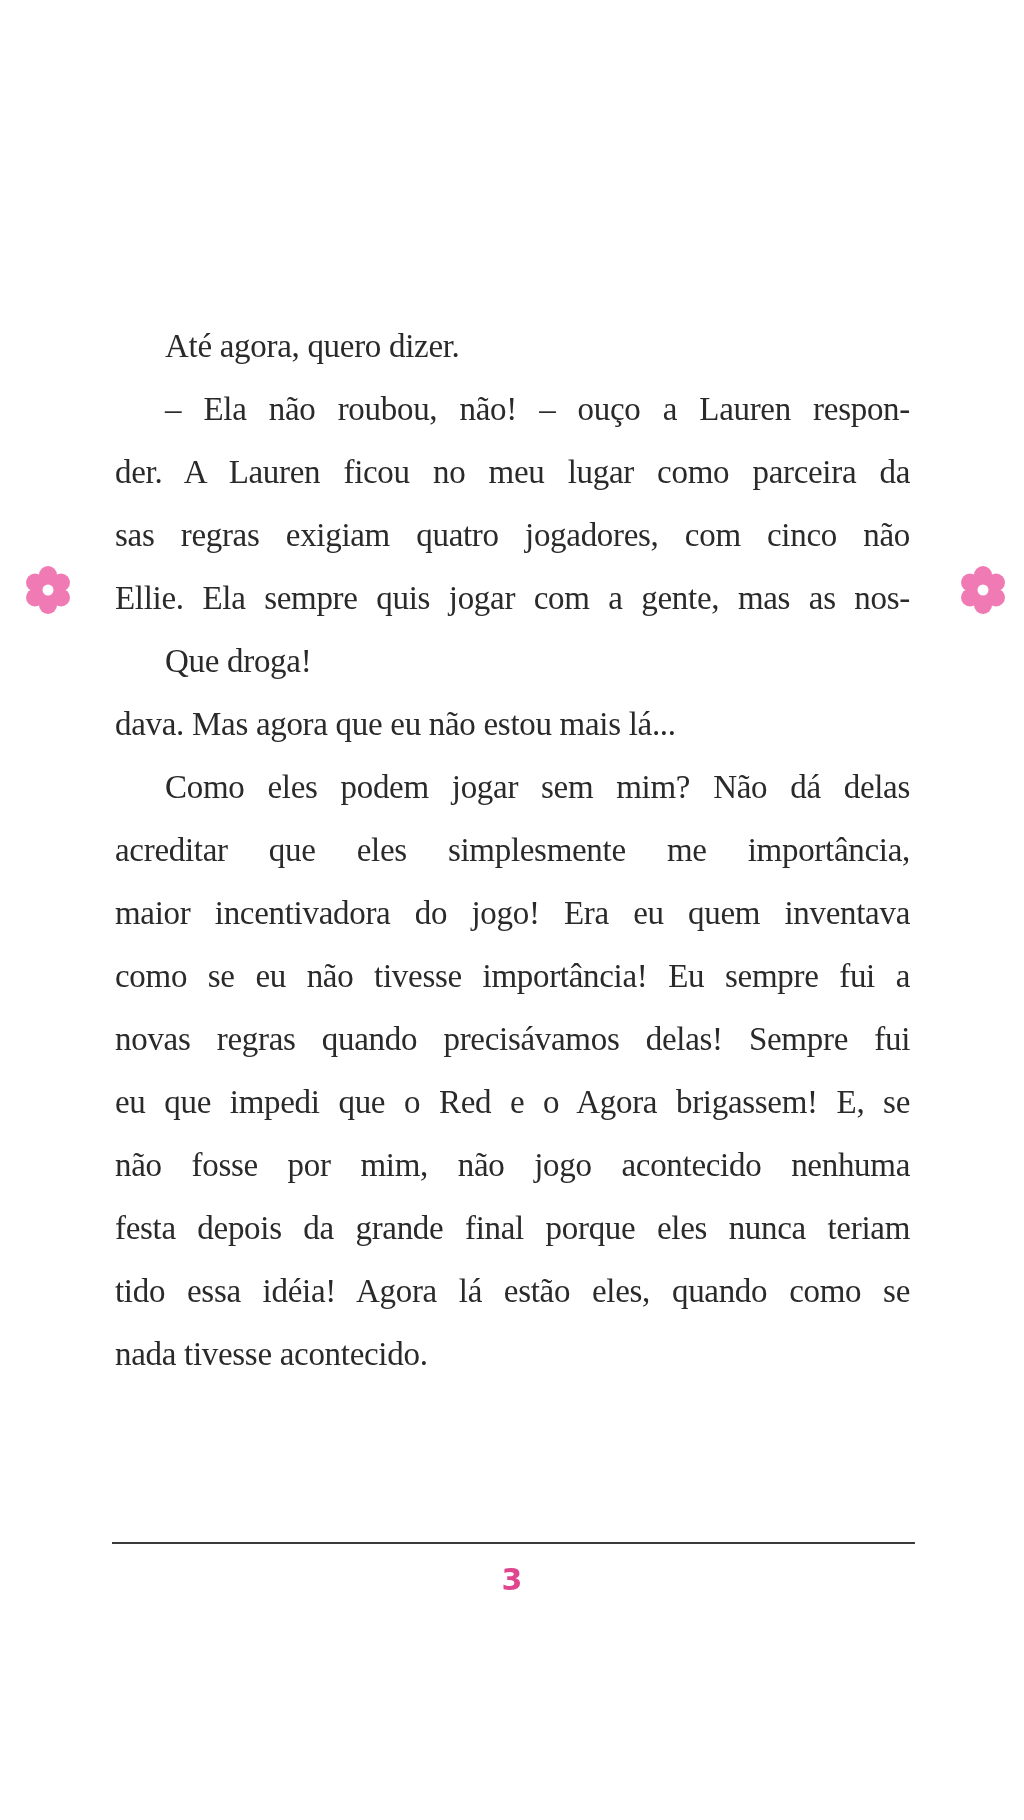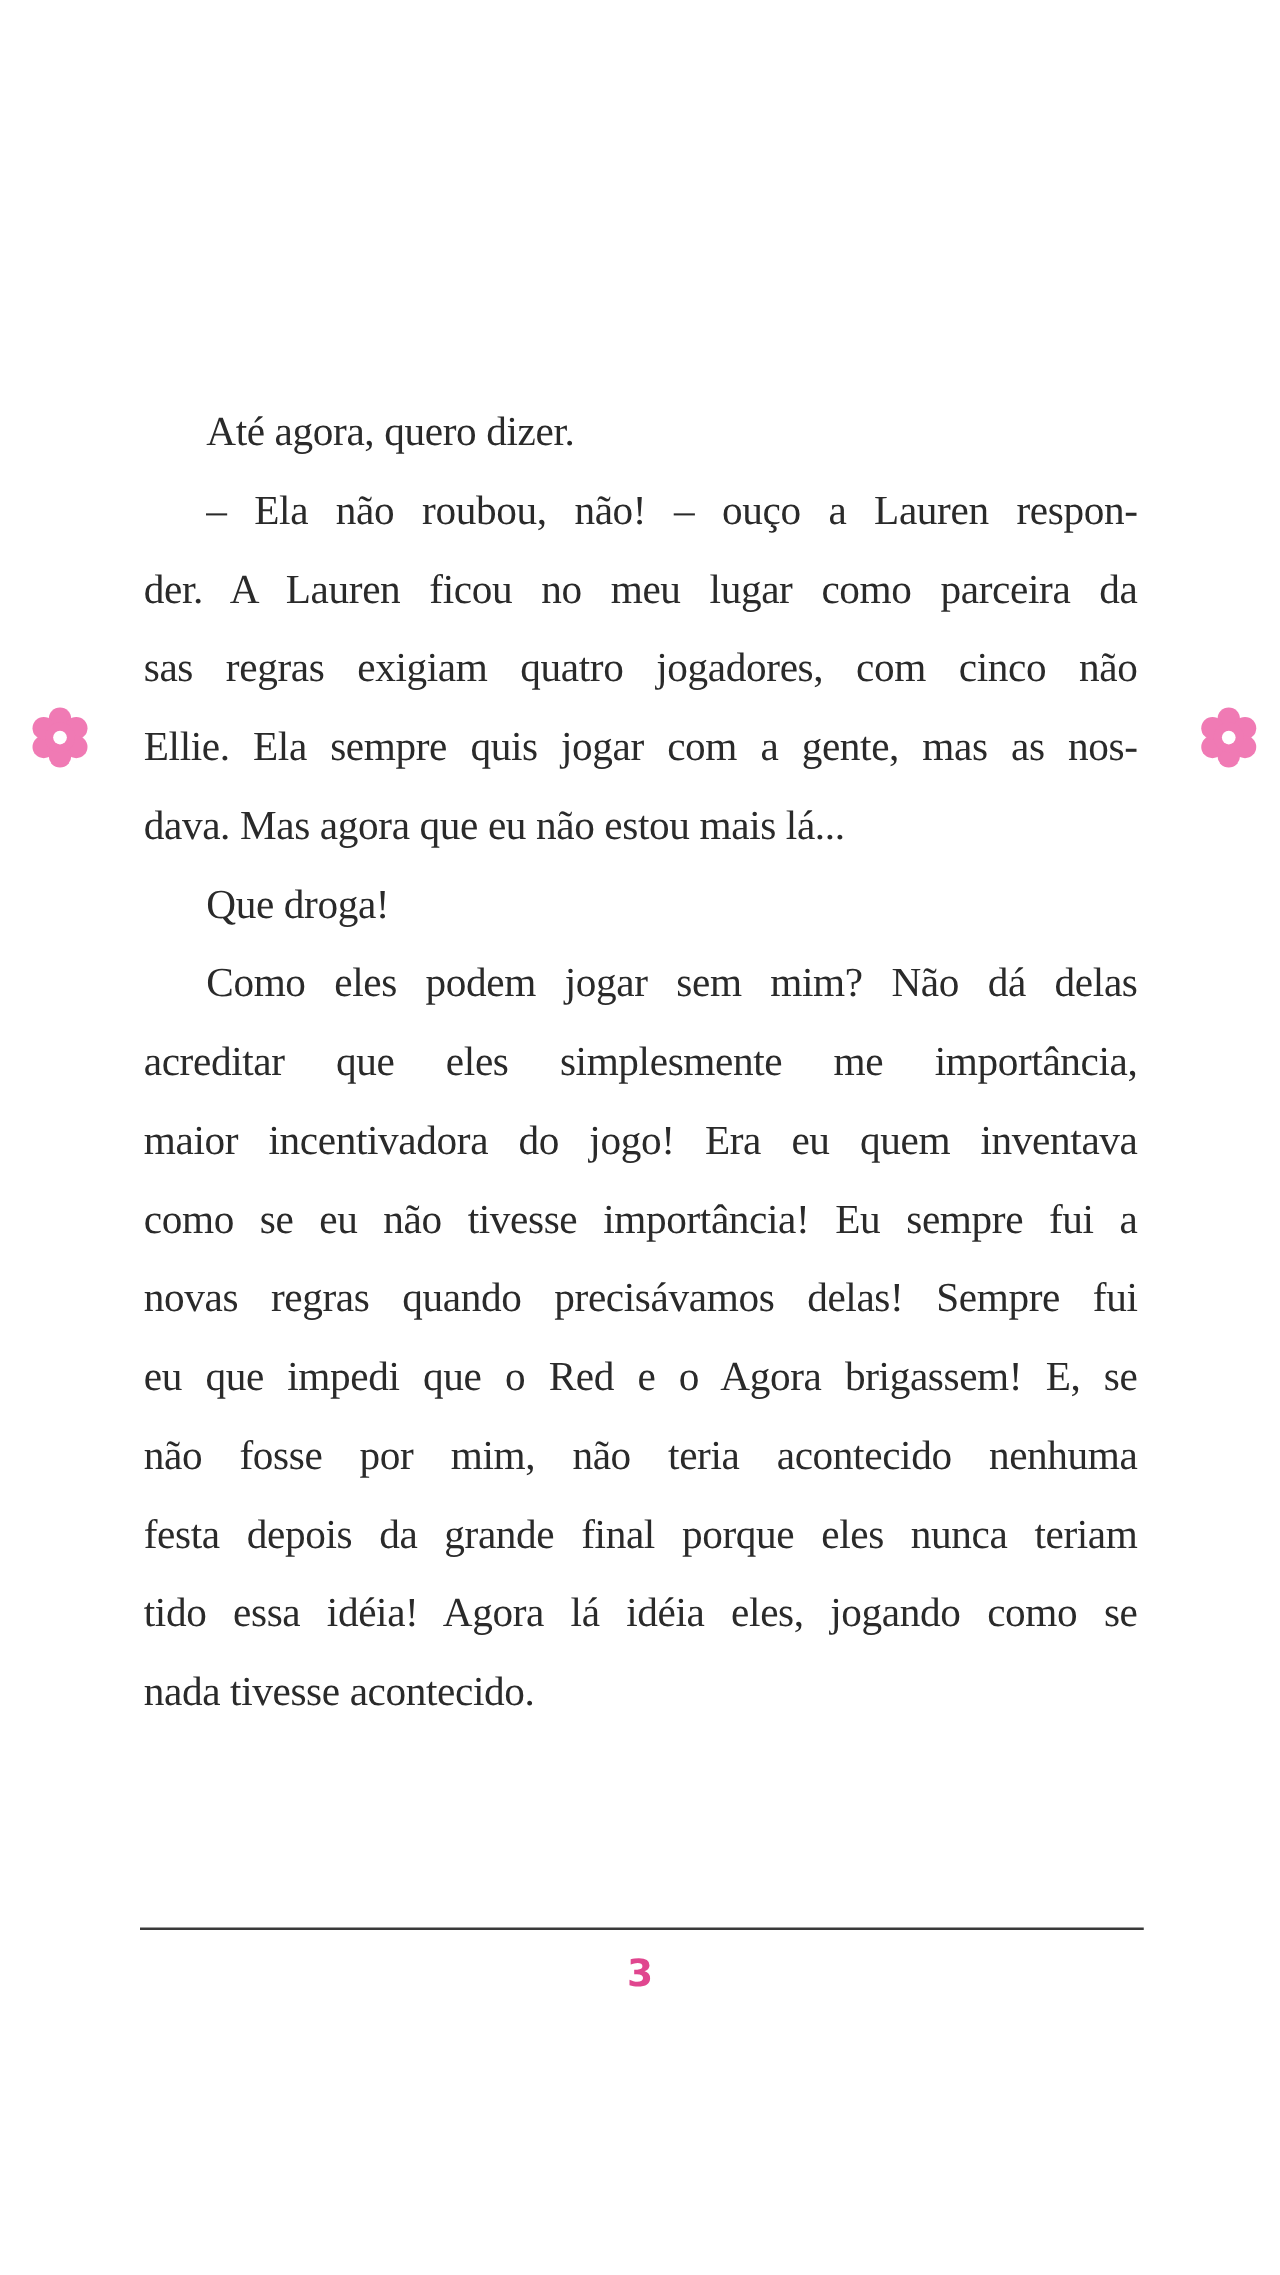--- a/index.html
+++ b/index.html
@@ -76,31 +76,31 @@
 <body>
 
 <div class="page">
 
   <div class="text-block">
     <span class="line indent last">Até agora, quero dizer.</span>
     <span class="line indent">– Ela não roubou, não! – ouço a Lauren respon-</span>
     <span class="line">der. A Lauren ficou no meu lugar como parceira da</span>
     <span class="line">sas regras exigiam quatro jogadores, com cinco não</span>
     <span class="line">Ellie. Ela sempre quis jogar com a gente, mas as nos-</span>
+    <span class="line indent last">Que droga!</span>
     <span class="line last">dava. Mas agora que eu não estou mais lá...</span>
-    <span class="line indent last">Que droga!</span>
     <span class="line indent">Como eles podem jogar sem mim? Não dá delas</span>
     <span class="line">acreditar que eles simplesmente me importância,</span>
     <span class="line">maior incentivadora do jogo! Era eu quem inventava</span>
     <span class="line">como se eu não tivesse importância! Eu sempre fui a</span>
     <span class="line">novas regras quando precisávamos delas! Sempre fui</span>
     <span class="line">eu que impedi que o Red e o Agora brigassem! E, se</span>
-    <span class="line">não fosse por mim, não teria acontecido nenhuma</span>
+    <span class="line">não fosse por mim, não jogo acontecido nenhuma</span>
     <span class="line">festa depois da grande final porque eles nunca teriam</span>
-    <span class="line">tido essa idéia! Agora lá idéia eles, jogando como se</span>
+    <span class="line">tido essa idéia! Agora lá estão eles, quando como se</span>
     <span class="line last">nada tivesse acontecido.</span>
   </div>
 
   <div class="flower flower-left">
     <svg width="56" height="56" viewBox="0 0 56 56">
       <g fill="#f07ab4">
         <circle cx="28" cy="13" r="9"></circle>
         <circle cx="41" cy="20.5" r="9"></circle>
         <circle cx="41" cy="35.5" r="9"></circle>
         <circle cx="28" cy="43" r="9"></circle>

